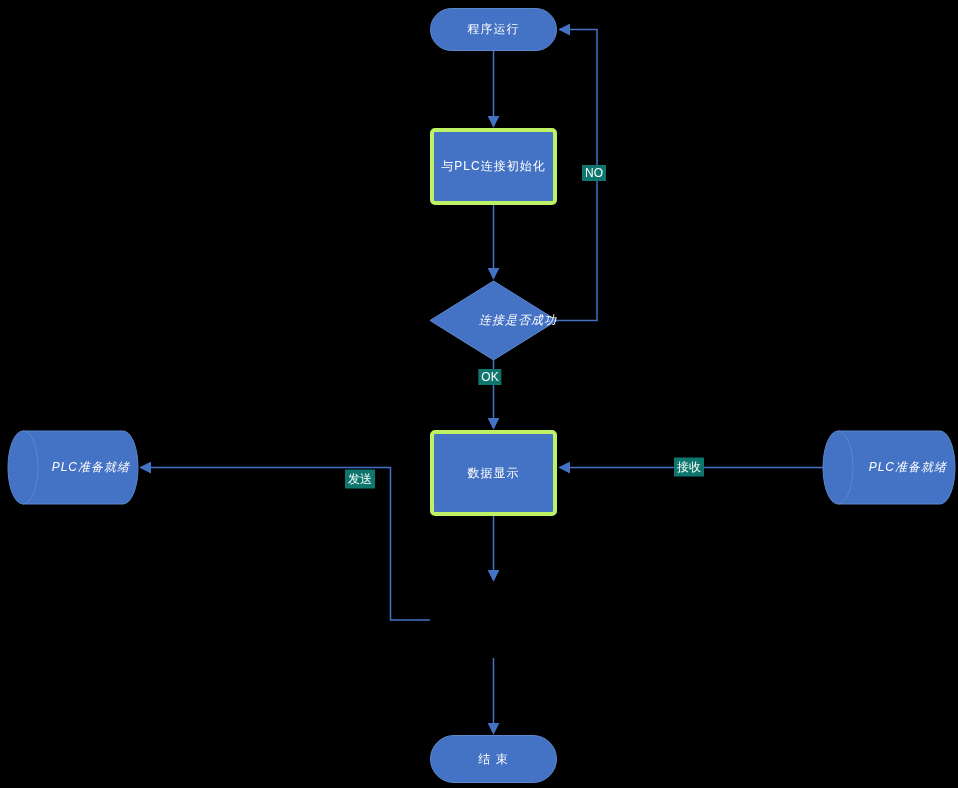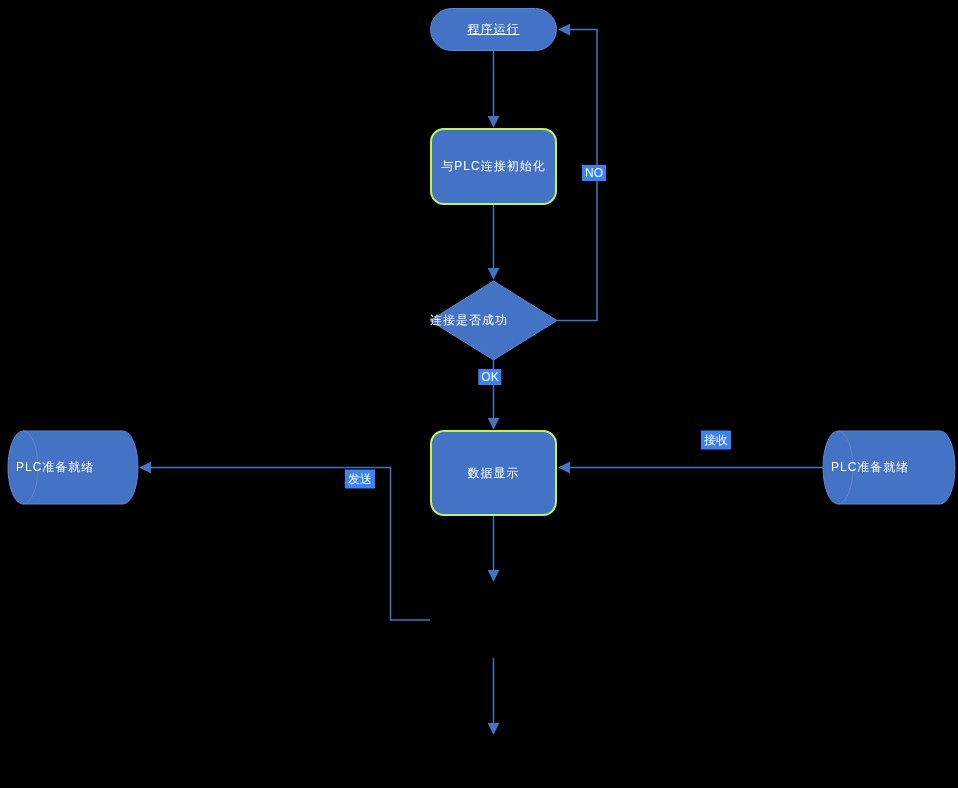--- a/index.html
+++ b/index.html
@@ -32,37 +32,38 @@
     box-sizing: border-box;
     line-height: 1.4;
   }
   .terminator {
     background: #4472C4;
     border: 1px solid #5D87CC;
     border-radius: 24px;
   }
   .process {
     background: #4472C4;
-    border: 2px solid #bef264;
-    border-radius: 14px;
+    border: 4px solid #bef264;
+    border-radius: 5px;
   }
   .shape-label {
     position: absolute;
     display: flex;
     align-items: center;
-    justify-content: flex-start;
+    justify-content: flex-end;
     color: #fff;
     font-size: 12px;
     letter-spacing: 1px;
     text-align: center;
+    font-style: italic;
   }
   .edge-label {
     position: absolute;
     transform: translate(-50%, -50%);
-    background: #3b82f6;
+    background: #0f766e;
     color: #fff;
     font-size: 12px;
     padding: 1px 3px;
     white-space: nowrap;
   }
 </style>
 </head>
 <body>
 
 <div class="canvas">
@@ -89,21 +90,21 @@
       <path d="M23,431 L123,431 A15,36.5 0 0 1 123,504 L23,504 A15,36.5 0 0 1 23,431 Z" fill="#4472C4" stroke="#5D87CC" stroke-width="1"></path>
       <path d="M23,431 A15,36.5 0 0 1 23,504" fill="none" stroke="#5D87CC" stroke-width="1"></path>
     </g>
 
     <g>
       <path d="M838,431 L940,431 A15,36.5 0 0 1 940,504 L838,504 A15,36.5 0 0 1 838,431 Z" fill="#4472C4" stroke="#5D87CC" stroke-width="1"></path>
       <path d="M838,431 A15,36.5 0 0 1 838,504" fill="none" stroke="#5D87CC" stroke-width="1"></path>
     </g>
   </svg>
 
-  <div class="node terminator" style="left:430px; top:8px; width:127px; height:43px;text-decoration:underline;">
+  <div class="node terminator" style="left:430px; top:8px; width:127px; height:43px;">
     <span>程序运行</span>
   </div>
 
   <div class="node process" style="left:430px; top:128px; width:127px; height:77px;">
     <span>与PLC连接初始化</span>
   </div>
 
   <div class="shape-label" style="left:430px; top:300px; width:127px; height:41px;">
     <span>连接是否成功</span>
   </div>
@@ -114,19 +115,22 @@
 
   <div class="shape-label" style="left:16px; top:431px; width:114px; height:73px;">
     <span>PLC准备就绪</span>
   </div>
 
   <div class="shape-label" style="left:831px; top:431px; width:116px; height:73px;">
     <span>PLC准备就绪</span>
   </div>
 
 
+  <div class="node terminator" style="left:430px; top:735px; width:127px; height:48px;">
+    <span>结 束</span>
+  </div>
 
   <div class="edge-label" style="left:594px; top:173px;">NO</div>
   <div class="edge-label" style="left:490px; top:377px;">OK</div>
   <div class="edge-label" style="left:360px; top:479px;">发送</div>
-  <div class="edge-label" style="left:689px; top:440px;margin-left:27px;">接收</div>
+  <div class="edge-label" style="left:689px; top:467px;">接收</div>
 
 </div>
 
 </body></html>

